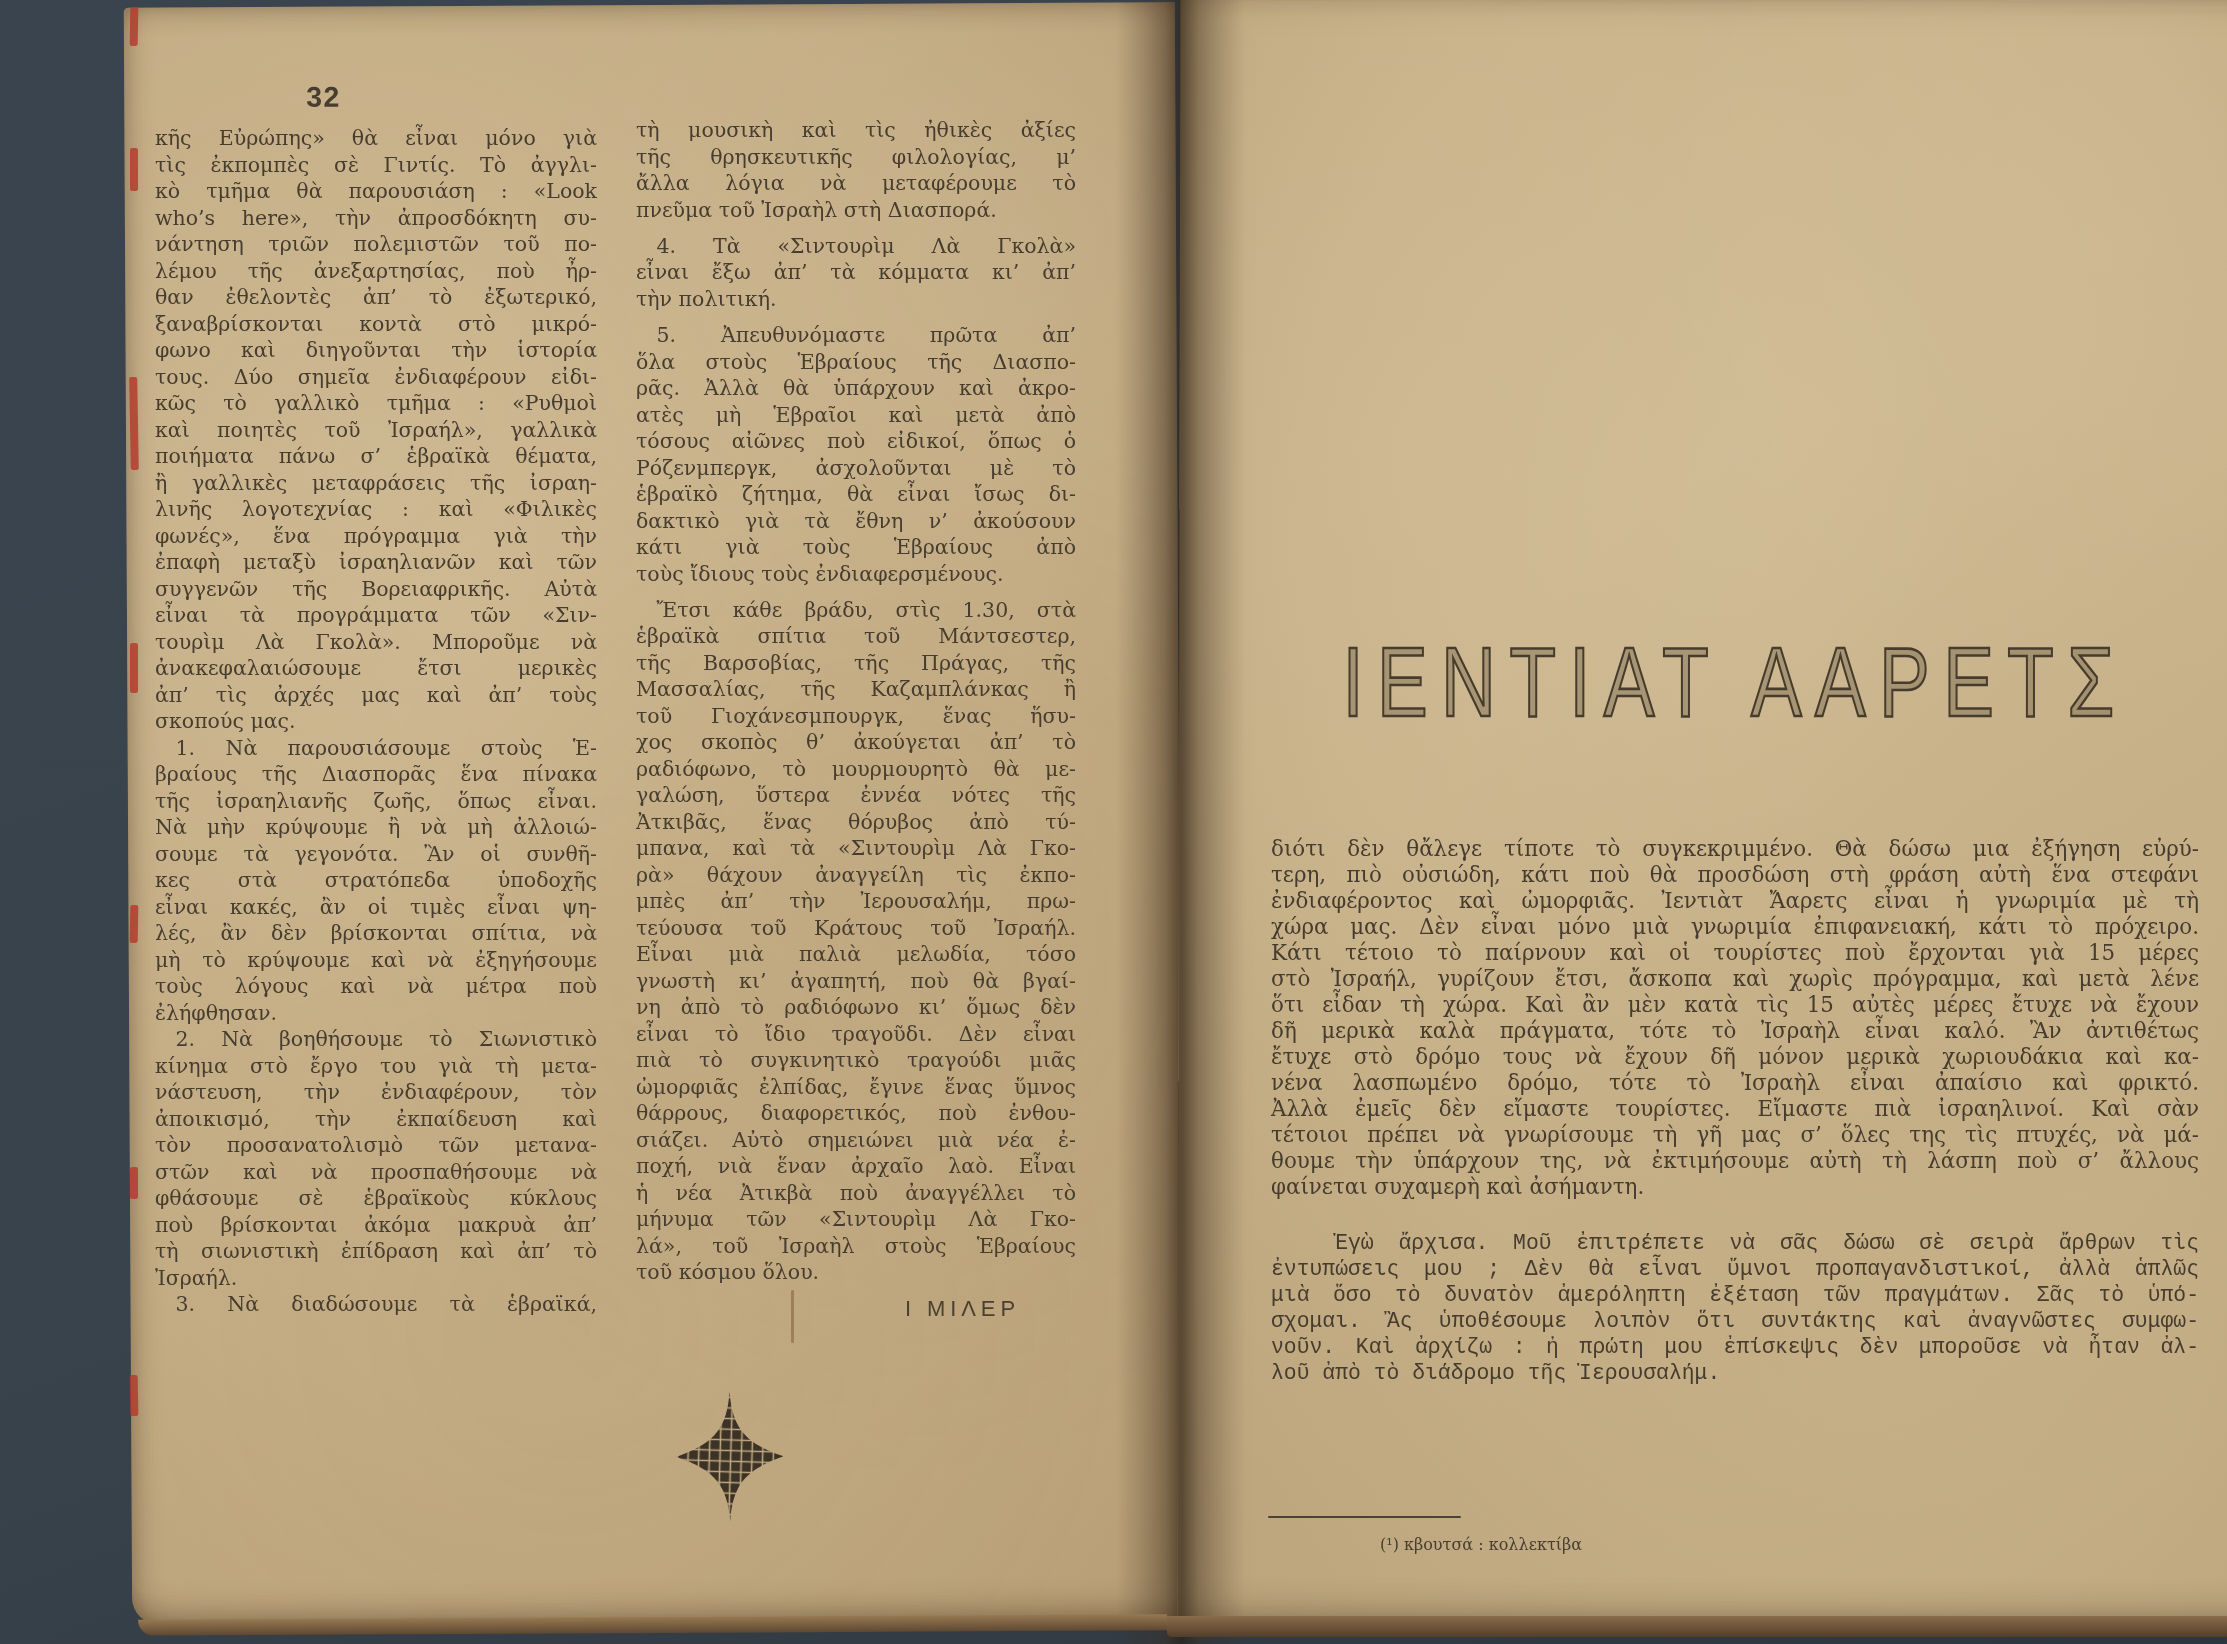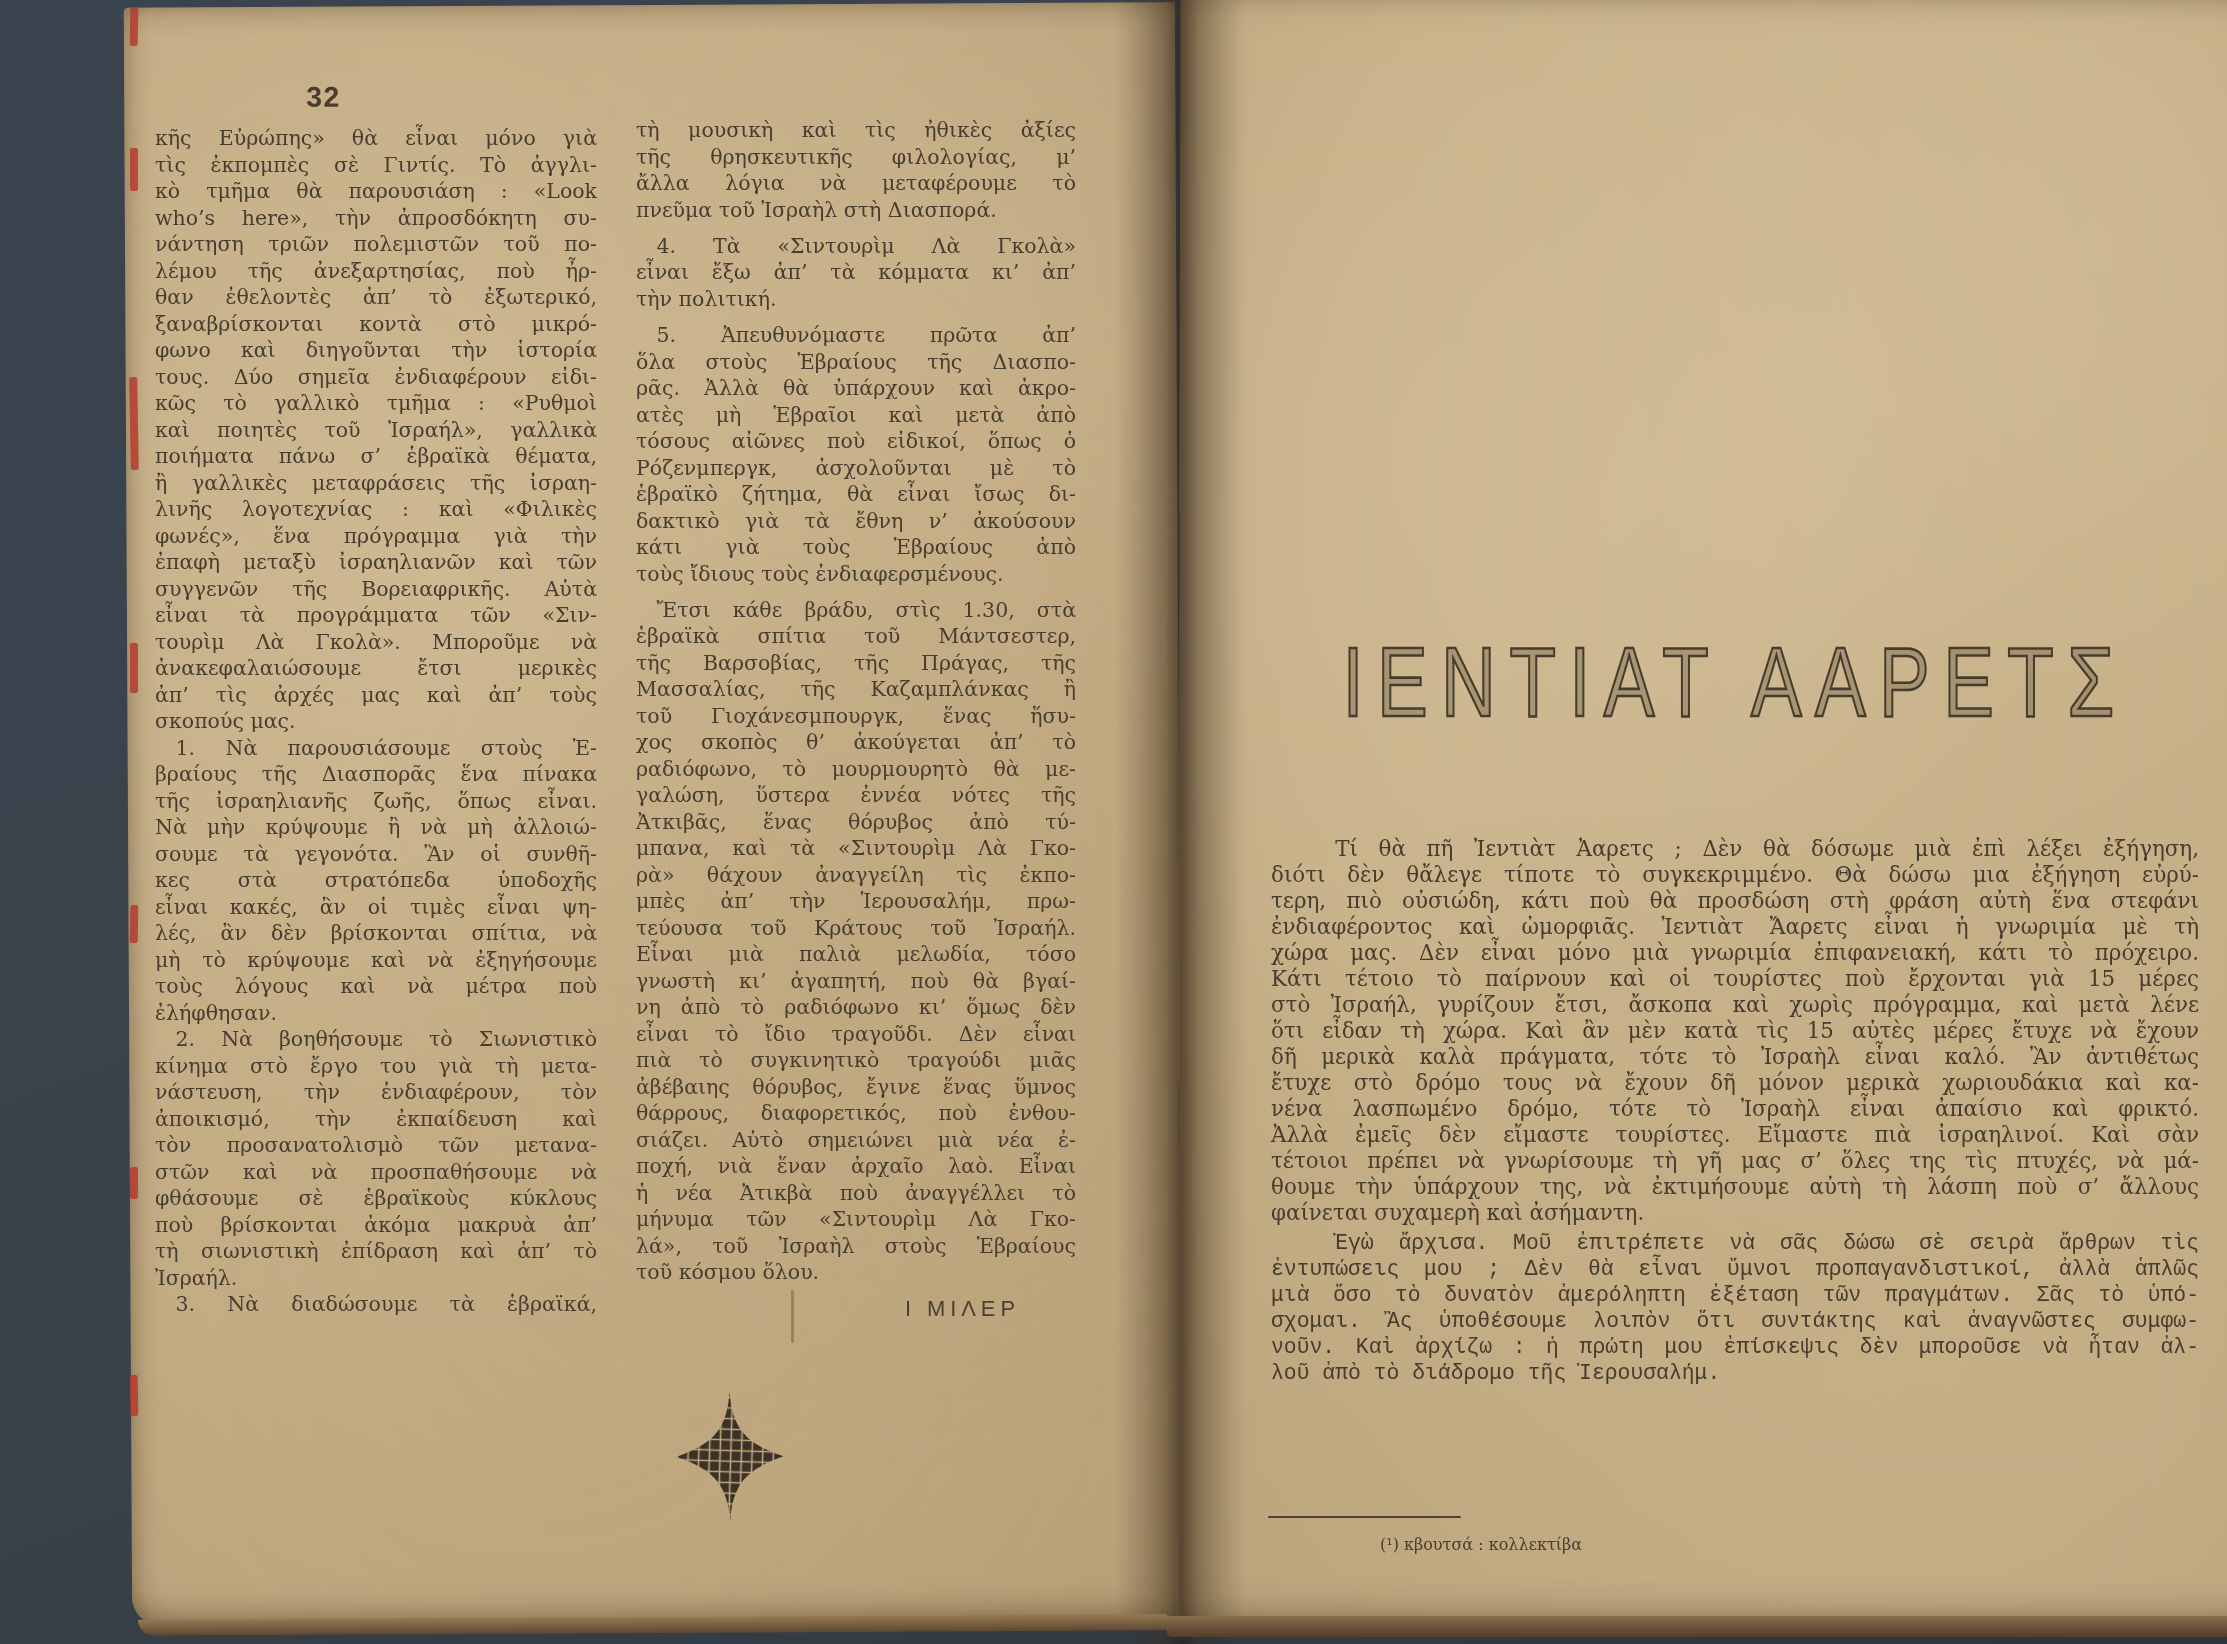--- a/index.html
+++ b/index.html
@@ -213,37 +213,36 @@
         <div class="jline">Ἀτκιβᾶς, ἕνας θόρυβος ἀπὸ τύ-</div>
         <div class="jline">μπανα, καὶ τὰ «Σιντουρὶμ Λὰ Γκο-</div>
         <div class="jline">ρὰ» θάχουν ἀναγγείλη τὶς ἐκπο-</div>
         <div class="jline">μπὲς ἀπ’ τὴν Ἰερουσαλήμ, πρω-</div>
         <div class="jline">τεύουσα τοῦ Κράτους τοῦ Ἰσραήλ.</div>
         <div class="jline">Εἶναι μιὰ παλιὰ μελωδία, τόσο</div>
         <div class="jline">γνωστὴ κι’ ἀγαπητή, ποὺ θὰ βγαί-</div>
         <div class="jline">νη ἀπὸ τὸ ραδιόφωνο κι’ ὅμως δὲν</div>
         <div class="jline">εἶναι τὸ ἴδιο τραγοῦδι. Δὲν εἶναι</div>
         <div class="jline">πιὰ τὸ συγκινητικὸ τραγούδι μιᾶς</div>
-        <div class="jline">ἀβέβαιης θόρυβος, ἔγινε ἕνας ὕμνος</div>
+        <div class="jline">ὠμορφιᾶς ἐλπίδας, ἔγινε ἕνας ὕμνος</div>
         <div class="jline">θάρρους, διαφορετικός, ποὺ ἐνθου-</div>
         <div class="jline">σιάζει. Αὐτὸ σημειώνει μιὰ νέα ἐ-</div>
         <div class="jline">ποχή, νιὰ ἕναν ἀρχαῖο λαὸ. Εἶναι</div>
         <div class="jline">ἡ νέα Ἀτικβὰ ποὺ ἀναγγέλλει τὸ</div>
         <div class="jline">μήνυμα τῶν «Σιντουρὶμ Λὰ Γκο-</div>
         <div class="jline">λά», τοῦ Ἰσραὴλ στοὺς Ἑβραίους</div>
         <div class="jline last">τοῦ κόσμου ὅλου.</div>
       </div>
     <div class="signature">Ι ΜΙΛΕΡ</div>
   </div>
 
   <div id="article-title">ΙΕΝΤΙΑΤ ΑΑΡΕΤΣ</div>
 
   <div class="rp-para" id="para1">
 
-  <div class="jline">   Τί θὰ πῆ Ἰεντιὰτ Ἀαρετς ; Δὲν θὰ δόσωμε μιὰ ἐπὶ λέξει ἐξήγηση,</div>
       <div class="jline">διότι δὲν θἄλεγε τίποτε τὸ συγκεκριμμένο. Θὰ δώσω μια ἐξήγηση εὐρύ-</div>
       <div class="jline">τερη, πιὸ οὐσιώδη, κάτι ποὺ θὰ προσδώση στὴ φράση αὐτὴ ἕνα στεφάνι</div>
       <div class="jline">ἐνδιαφέροντος καὶ ὠμορφιᾶς. Ἰεντιὰτ Ἄαρετς εἶναι ἡ γνωριμία μὲ τὴ</div>
       <div class="jline">χώρα μας. Δὲν εἶναι μόνο μιὰ γνωριμία ἐπιφανειακή, κάτι τὸ πρόχειρο.</div>
       <div class="jline">Κάτι τέτοιο τὸ παίρνουν καὶ οἱ τουρίστες ποὺ ἔρχονται γιὰ 15 μέρες</div>
       <div class="jline">στὸ Ἰσραήλ, γυρίζουν ἔτσι, ἄσκοπα καὶ χωρὶς πρόγραμμα, καὶ μετὰ λένε</div>
       <div class="jline">ὅτι εἶδαν τὴ χώρα. Καὶ ἂν μὲν κατὰ τὶς 15 αὐτὲς μέρες ἔτυχε νὰ ἔχουν</div>
       <div class="jline">δῆ μερικὰ καλὰ πράγματα, τότε τὸ Ἰσραὴλ εἶναι καλό. Ἂν ἀντιθέτως</div>
       <div class="jline">ἔτυχε στὸ δρόμο τους νὰ ἔχουν δῆ μόνον μερικὰ χωριουδάκια καὶ κα-</div>
       <div class="jline">νένα λασπωμένο δρόμο, τότε τὸ Ἰσραὴλ εἶναι ἀπαίσιο καὶ φρικτό.</div>

